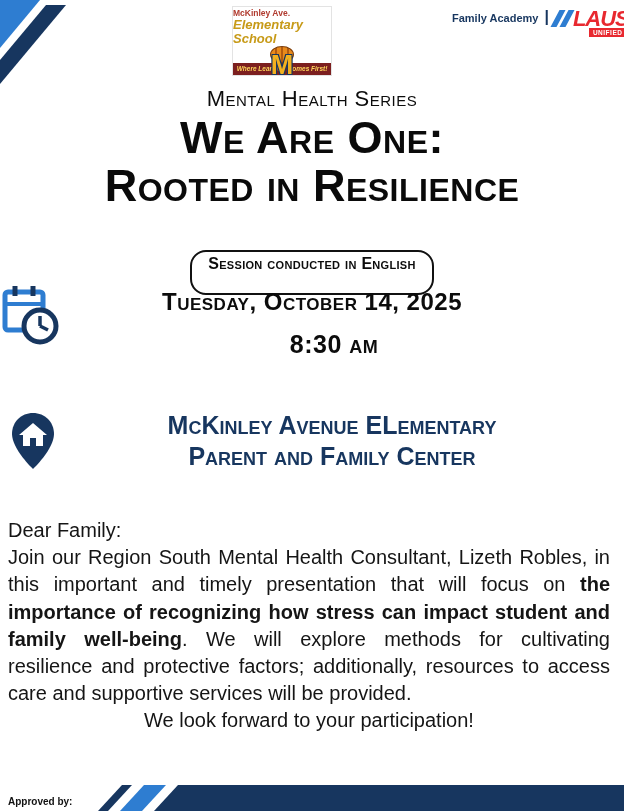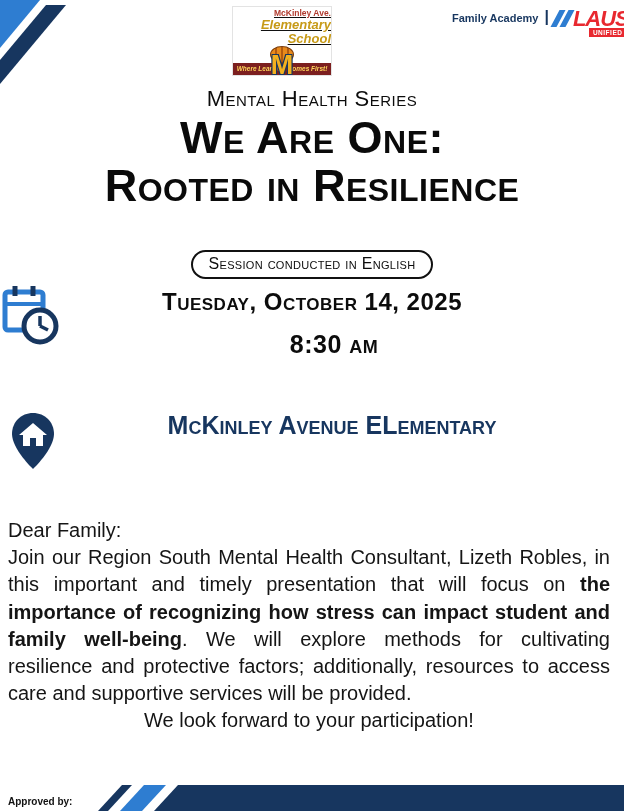--- a/index.html
+++ b/index.html
@@ -10,21 +10,21 @@
 
   
   .corner-stripes{position:absolute;left:0;top:0;}
 
   
   .school-logo{
     position:absolute;left:232px;top:6px;width:100px;height:70px;background:#fff;
     border:1px solid #e3e3e3;display:flex;flex-direction:column;align-items:center;
     overflow:hidden;box-sizing:border-box;
   }
-  .logo-arc{text-align:right;line-height:1.08;padding-top:2px;width:100%;text-decoration:underline;}
+  .logo-arc{text-align:left;line-height:1.08;padding-top:2px;width:100%;}
   .arc1{display:block;color:#b03a2e;font-weight:bold;font-size:8.5px;}
   .arc2{display:block;color:#c79a17;font-weight:bold;font-style:italic;font-size:13px;}
   .logo-mid{position:relative;flex:1;width:100%;}
   .monogram{
     position:absolute;left:50%;transform:translateX(-50%);top:5px;
     font-size:27px;line-height:28px;font-weight:bold;color:#f2b01e;
     text-shadow:1px 1px 0 #17365f,-1px 1px 0 #17365f,1px -1px 0 #17365f,-1px -1px 0 #17365f;
   }
   .tiger{
     position:absolute;left:50%;transform:translateX(-50%);top:0;width:22px;height:15px;
@@ -56,22 +56,22 @@
   .main-title{
     position:absolute;top:114px;left:0;width:100%;margin:0;text-align:center;
     font-size:45px;font-weight:bold;font-variant:small-caps;line-height:1.07;
     letter-spacing:.5px;color:#0a0a0a;
   }
   .main-title .line{display:block;}
 
   
   .badge-row{position:absolute;top:250px;left:0;width:100%;text-align:center;}
   .session-badge{
-    display:inline-block;border:2.5px solid #111;border-radius:16px;padding:3px 16px 4px 16px;
-    font-weight:normal;font-variant:small-caps;font-size:16px;letter-spacing:.3px;color:#0c0c0c;
+    display:inline-block;border:2.5px solid #111;border-radius:16px;padding:3px 16px 20px 16px;
+    font-weight:bold;font-variant:small-caps;font-size:16px;letter-spacing:.3px;color:#0c0c0c;
   }
 
   
   .calendar-icon{position:absolute;left:2px;top:283px;}
   .event-date{
     position:absolute;top:288px;left:0;right:0;text-align:center;
     font-size:24px;font-weight:bold;font-variant:small-caps;letter-spacing:.5px;color:#0c0c0c;
   }
   .event-time{
     position:absolute;top:330px;left:0;right:0;text-align:center;
@@ -150,20 +150,21 @@
   </svg>
   <div class="event-date">Tuesday, October 14, 2025</div>
   <div class="event-time">8:30 am</div>
 
   <svg class="pin-icon" width="46" height="58" viewBox="0 0 46 58">
     <path d="M23 1 C11 1 2 10 2 22 C2 37 23 57 23 57 C23 57 44 37 44 22 C44 10 35 1 23 1 Z" fill="#17365f"></path>
     <path d="M23 11 L9 23 L13 23 L13 34 L20 34 L20 26 L26 26 L26 34 L33 34 L33 23 L37 23 Z" fill="#fff"></path>
   </svg>
   <div class="location">
     <span>McKinley Avenue ELementary</span>
+    <span>Parent and Family Center</span>
   </div>
 
   <div class="body-text">
     <div class="salutation">Dear Family:</div>
     <p class="para"><span>Join our Region South Mental Health Consultant, Lizeth Robles, in this important and timely presentation that will focus on </span><strong>the importance of recognizing how stress can impact student and family well-being</strong><span>. We will explore methods for cultivating resilience and protective factors; additionally, resources to access care and supportive services will be provided.</span></p>
     <div class="closing">We look forward to your participation!</div>
   </div>
 
   <div class="approved">Approved by:</div>
   <svg class="bottom-bar" width="624" height="26" viewBox="0 0 624 26">

